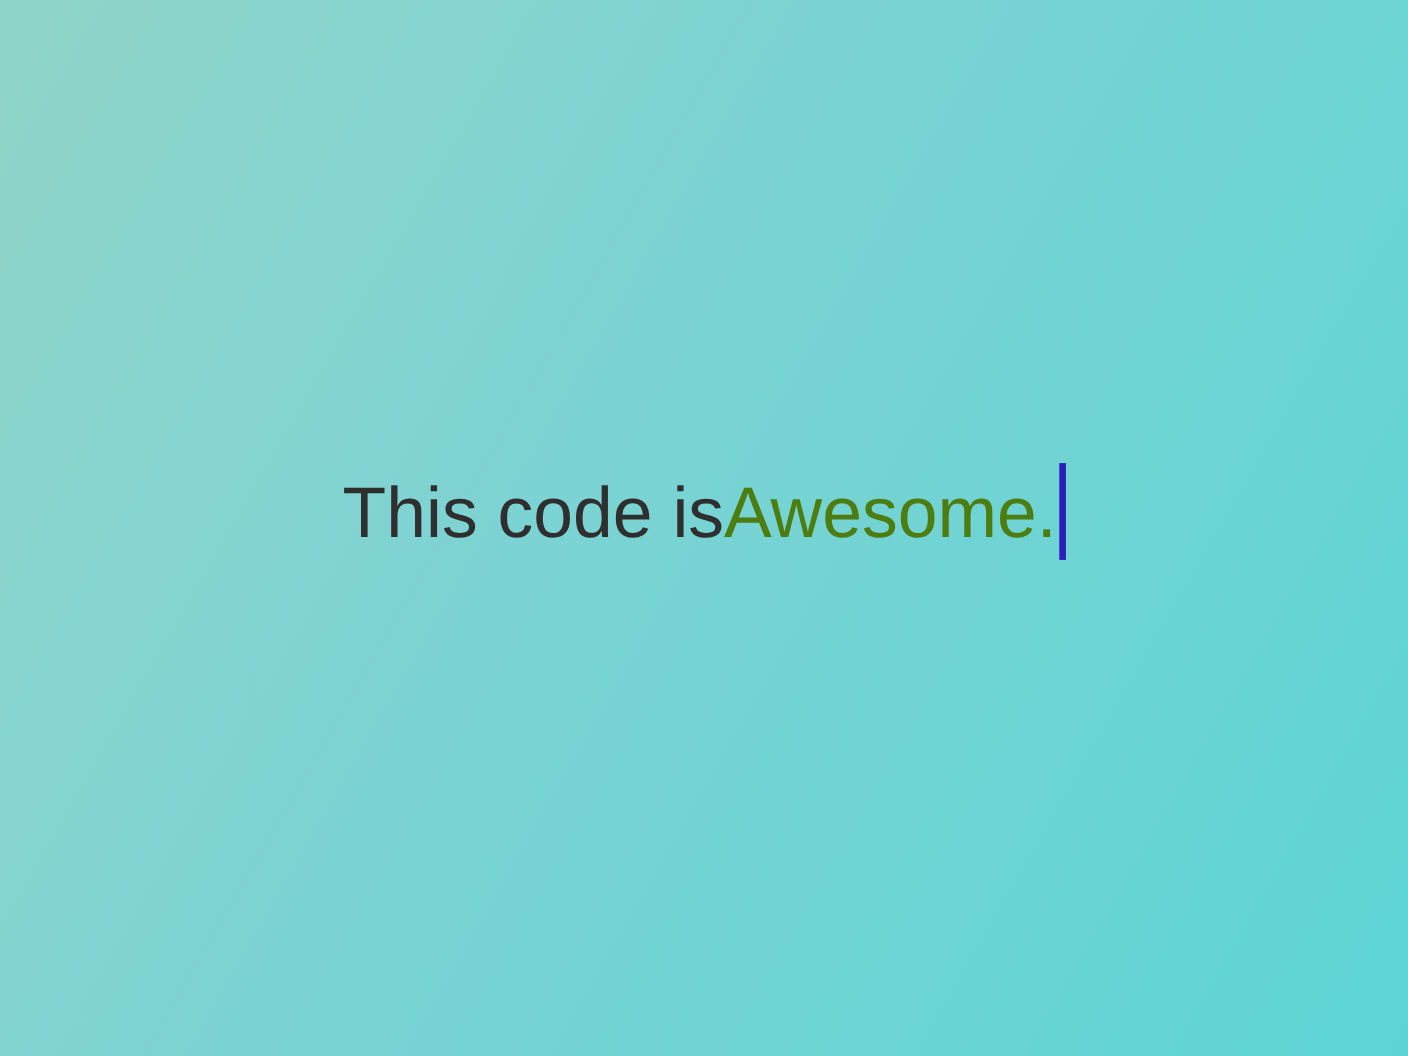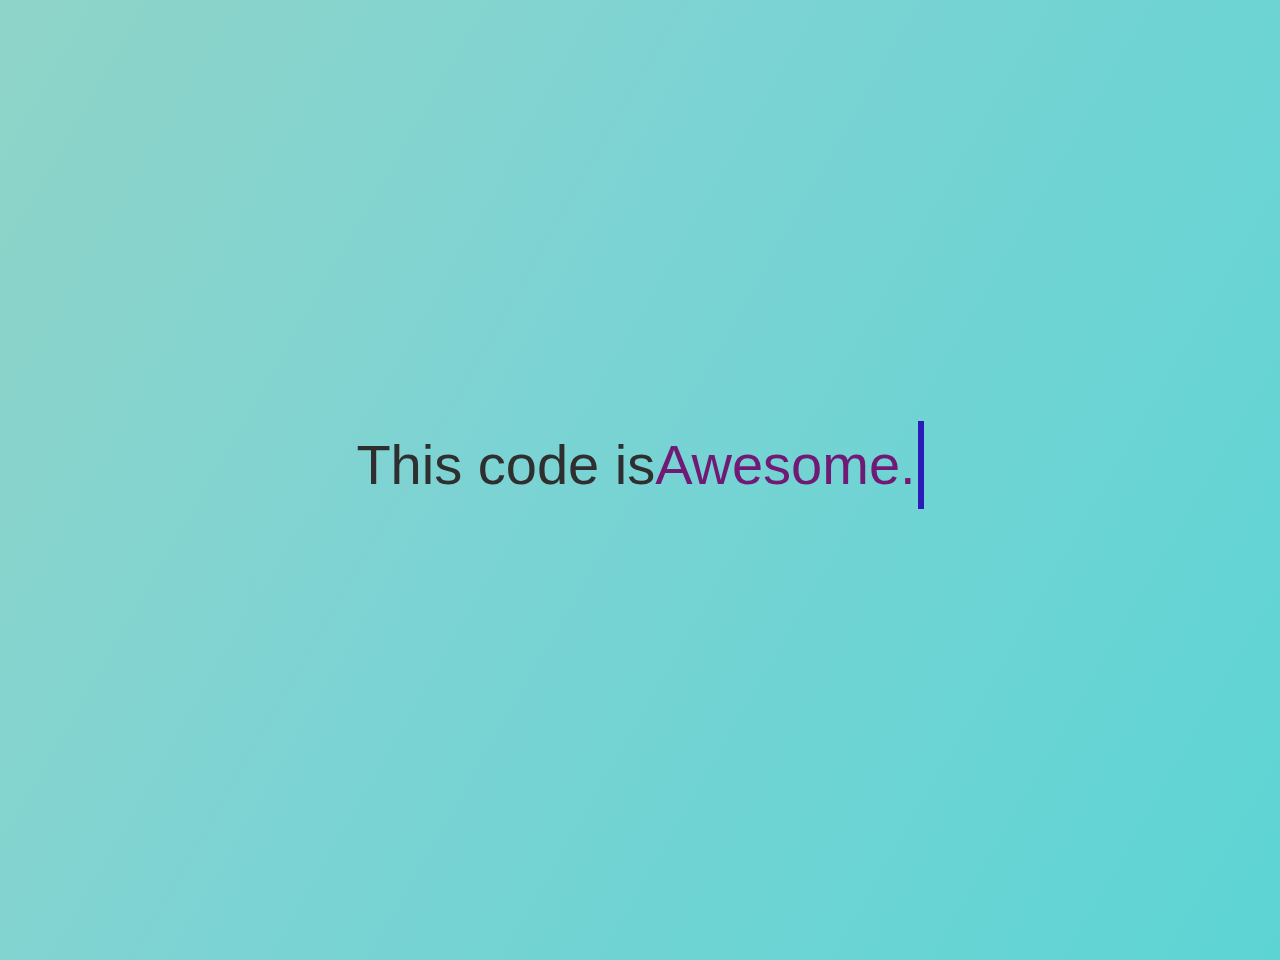--- a/index.html
+++ b/index.html
@@ -13,34 +13,34 @@
       overflow: hidden;
     }
     body {
       background: linear-gradient(120deg, #8fd4c8 0%, #7dd3d3 40%, #5dd4d4 100%);
       display: flex;
       align-items: center;
       justify-content: center;
       font-family: Arial, Helvetica, sans-serif;
     }
     .text-line {
-      font-size: 56px;
+      font-size: 65px;
       line-height: 1;
       white-space: nowrap;
       display: flex;
       align-items: center;
       position: relative;
       top: -30px;
       margin-top: 30px;
     }
     .static-text {
       color: #2f2f2f;
     }
     .dynamic-text {
-      color: #701a75;
+      color: #4d7c0f;
     }
     .cursor {
       display: inline-block;
       width: 6px;
       height: 88px;
       background: #2b1bb8;
       margin-left: 2px;
       position: relative;
       top: 0px;
     }

